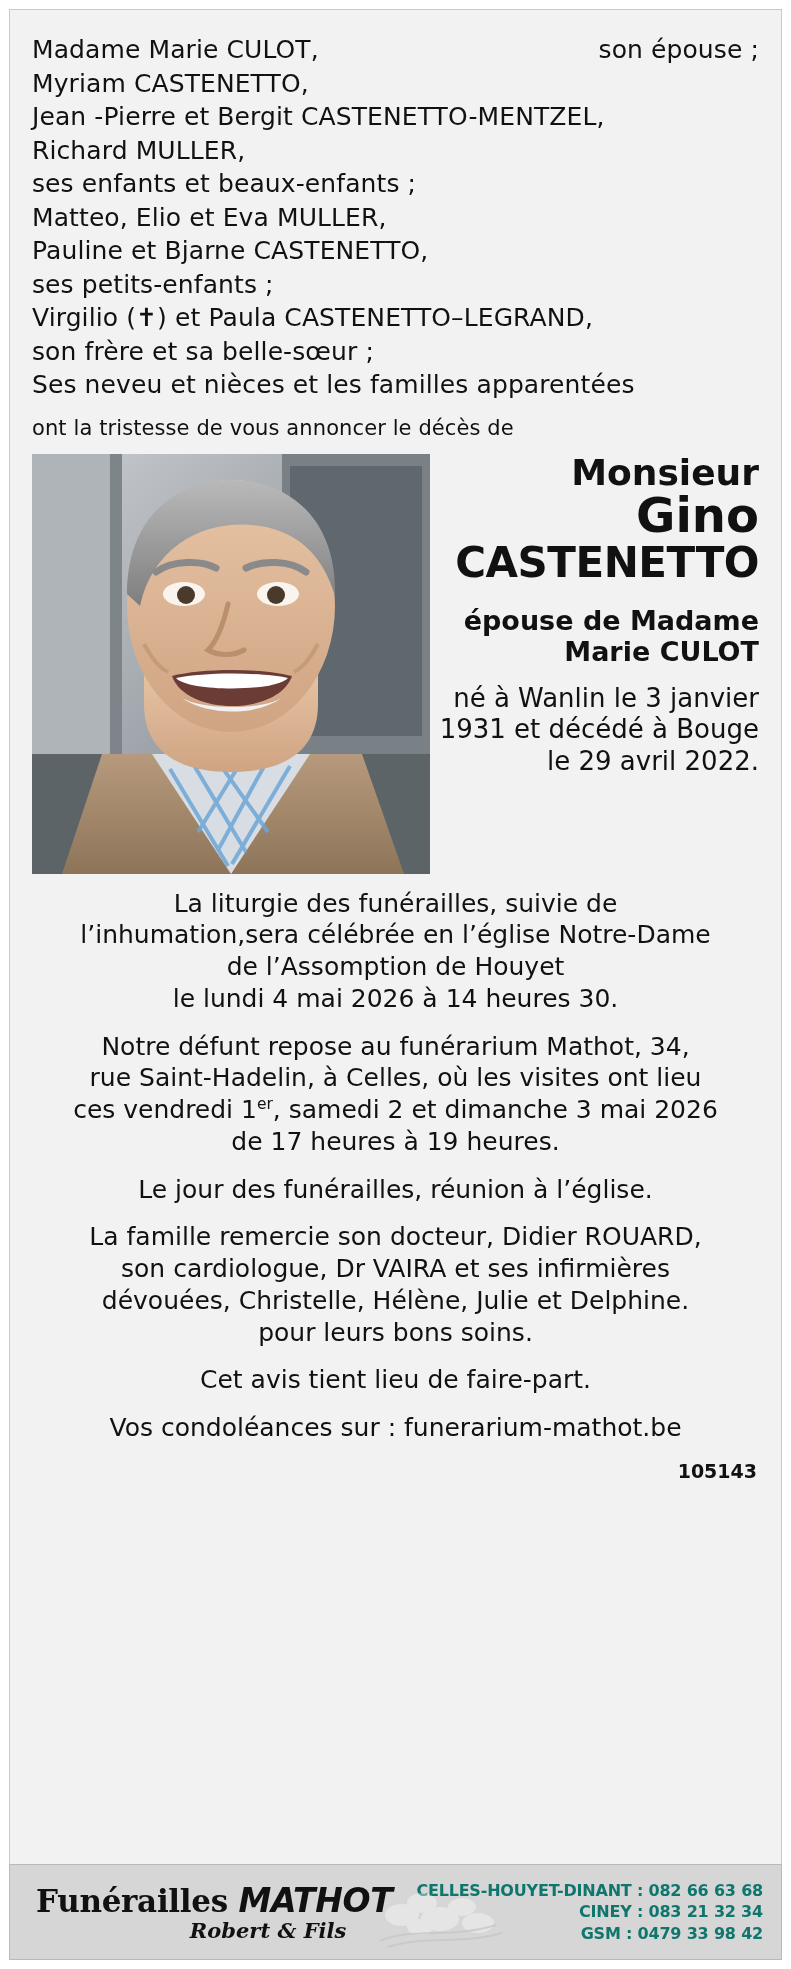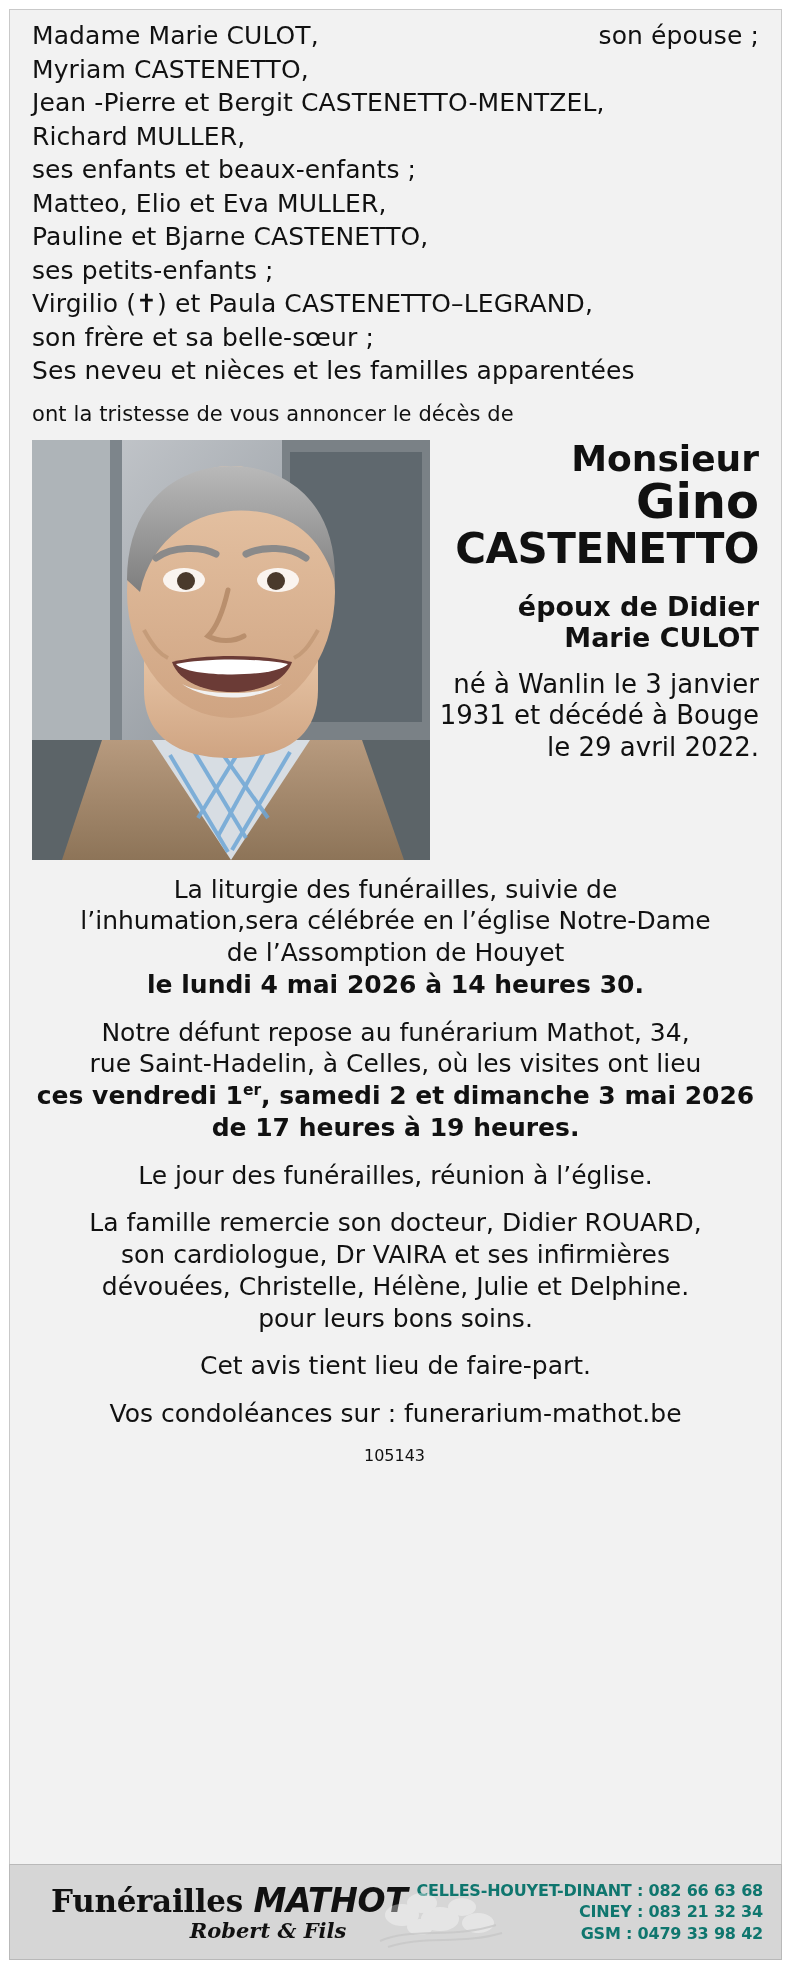--- a/index.html
+++ b/index.html
@@ -20,21 +20,21 @@
   }
   .notice {
     position: absolute;
     left: 9px;
     top: 9px;
     width: 773px;
     height: 1951px;
     background: #f2f2f2;
     border: 1px solid #c9c9c9;
     box-sizing: border-box;
-    padding: 9px 22px 0 22px;
+    padding: 23px 22px 0 22px;
   }
   .fam {
     font-size: 25px;
     line-height: 1.34;
     color: #111;
     letter-spacing: 0.1px;
   }
   .fam .row {
     display: block;
     white-space: nowrap;
@@ -108,45 +108,47 @@
     margin-top: 14px;
     text-align: center;
     color: #111;
   }
   .para {
     font-size: 25px;
     line-height: 1.27;
     margin-bottom: 16px;
   }
   .para span { display: block; }
-  .para .b { font-weight: bold; }
+  .para .b { font-weight: normal; }
   sup { font-size: 0.62em; vertical-align: super; }
   .ref {
-    font-size: 16px;
+    text-align: right;
+    font-size: 19px;
     color: #111;
     margin-top: 2px;
     padding-right: 2px;
+    font-weight: bold;
   }
   .footer {
     position: absolute;
     left: 9px;
     bottom: 9px;
     width: 773px;
     height: 96px;
     background: #d6d6d6;
     border: 1px solid #b9b9b9;
     box-sizing: border-box;
     display: flex;
     align-items: center;
     overflow: hidden;
   }
   .footer-left {
     position: relative;
     width: 420px;
-    padding-left: 41px;
+    padding-left: 26px;
     box-sizing: border-box;
   }
   .brand-1 {
     font-family: "DejaVu Serif", serif;
     font-weight: bold;
     font-size: 31px;
     color: #111;
     letter-spacing: -0.3px;
     white-space: nowrap;
   }
@@ -269,21 +271,21 @@
         </svg>
       </div>
 
       <div class="hero-text">
         <div class="name-main">
           <span class="l1">Monsieur</span>
           <span class="l2">Gino</span>
           <span class="l3">CASTENETTO</span>
         </div>
         <div class="spouse">
-          <span>époux de Didier</span>
+          <span>épouse de Madame</span>
           <span>Marie CULOT</span>
         </div>
         <div class="birth">
           <span>né à Wanlin le 3 janvier</span>
           <span>1931 et décédé à Bouge</span>
           <span>le 29 avril 2022.</span>
         </div>
       </div>
 
     </div>

